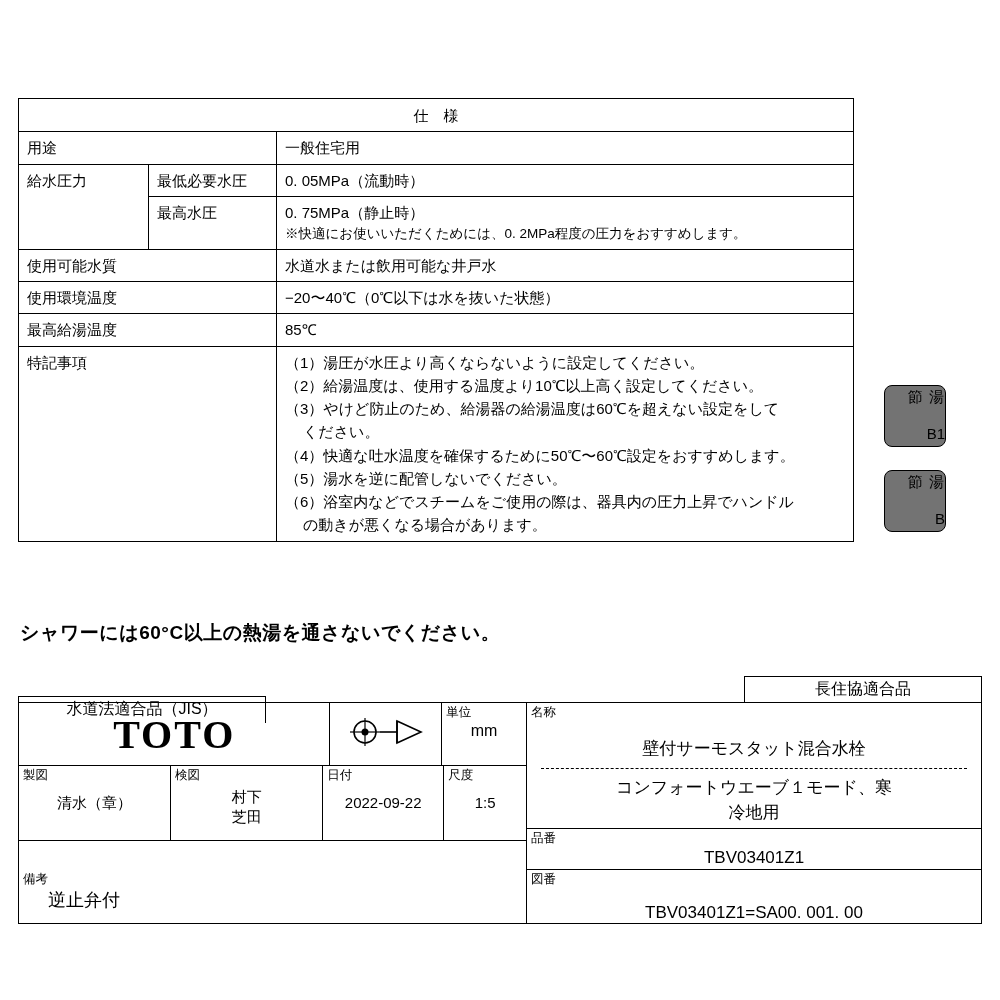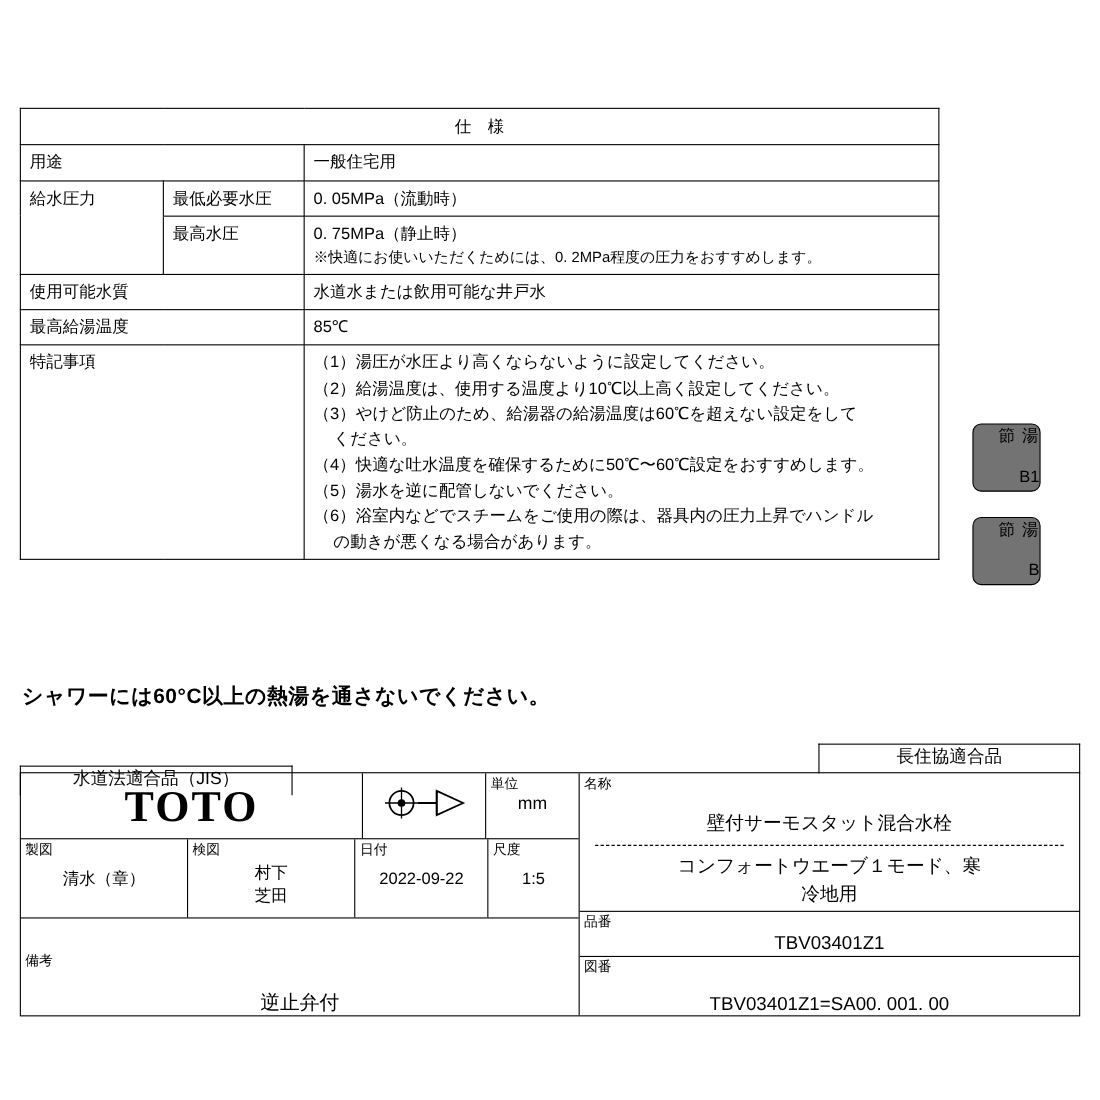--- a/index.html
+++ b/index.html
@@ -183,21 +183,21 @@
     text-align: center;
     font-size: 15px;
     padding-top: 10px;
     line-height: 1.35;
   }
   .sig.two { padding-top: 4px; }
 
   .tb-l-row3 {
     flex: 1;
     display: flex;
-    flex-direction: column;
+    flex-direction: row;
     margin-top: 29px;
   }
   .bikou-body {
     text-align: center;
     font-size: 18px;
     padding-top: 18px;
   }
 
   .tb-right {
     width: 454px;
@@ -277,20 +277,24 @@
         <td class="nt"></td>
         <td>最高水圧</td>
         <td>
           <span class="note-line">0. 75MPa（静止時）</span>
           <span class="note-line small-note">※快適にお使いいただくためには、0. 2MPa程度の圧力をおすすめします。</span>
         </td>
       </tr>
       <tr>
         <td colspan="2">使用可能水質</td>
         <td>水道水または飲用可能な井戸水</td>
+      </tr>
+      <tr>
+        <td colspan="2">使用環境温度</td>
+        <td>−20〜40℃（0℃以下は水を抜いた状態）</td>
       </tr>
       <tr>
         <td colspan="2">最高給湯温度</td>
         <td>85℃</td>
       </tr>
       <tr>
         <td colspan="2">特記事項</td>
         <td>
           <span class="note-line">（1）湯圧が水圧より高くならないように設定してください。</span>
           <span class="note-line">（2）給湯温度は、使用する温度より10℃以上高く設定してください。</span>

